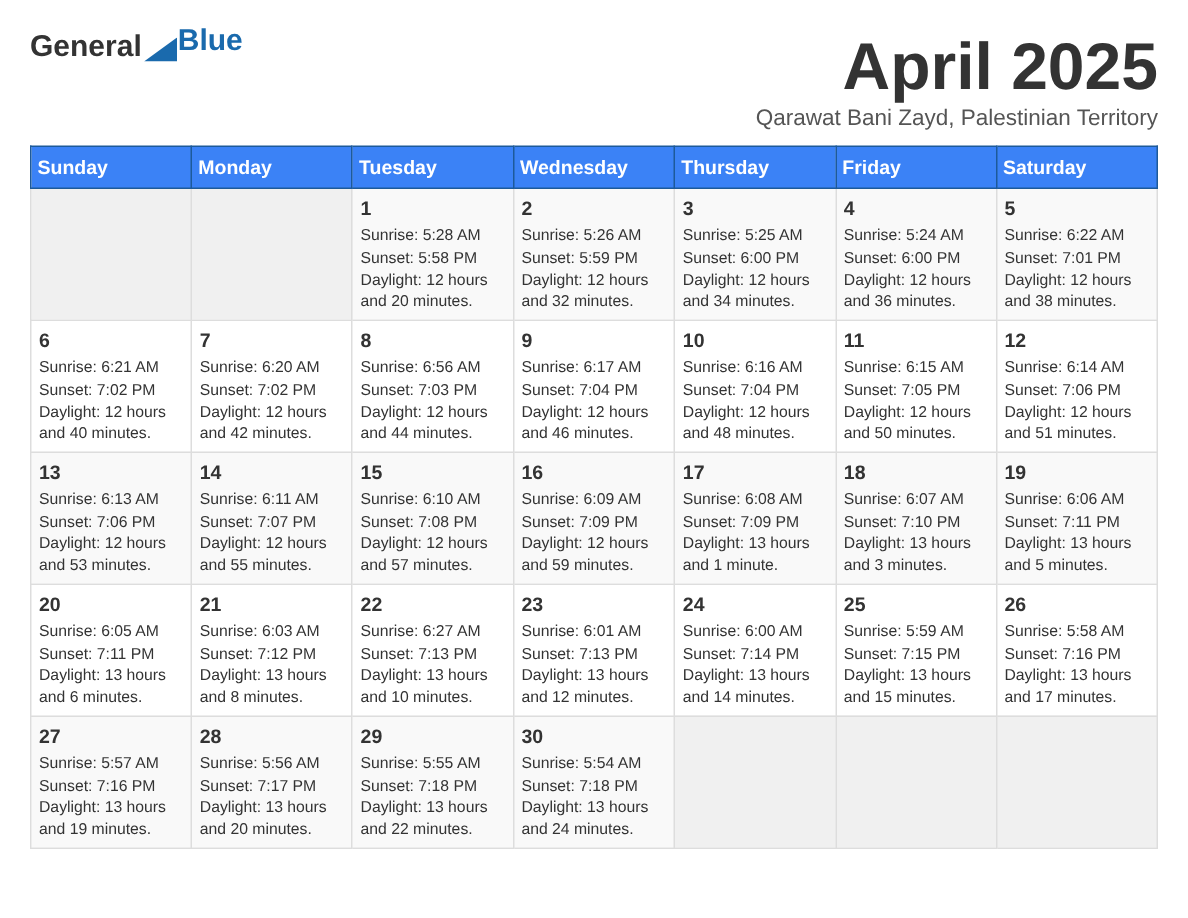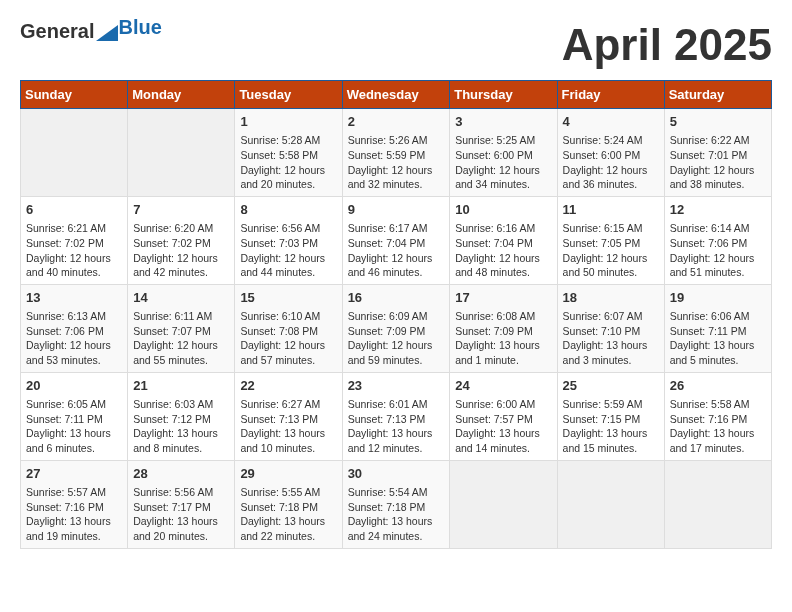--- a/index.html
+++ b/index.html
@@ -36,21 +36,21 @@
     .location-title {
       font-size: 15px;
       color: #555;
     }
     .calendar {
       width: 100%;
       border-collapse: collapse;
       font-size: 11px;
     }
     .calendar thead tr {
-      background-color: #c2410c;
+      background-color: #3b82f6;
       color: white;
     }
     .calendar thead th {
       padding: 6px 4px;
       text-align: left;
       font-weight: bold;
       font-size: 13px;
       border: 1px solid #1d5a9a;
     }
     .calendar tbody tr {
@@ -90,20 +90,21 @@
     <div class="logo-row">
       <span style="font-size:20px;font-weight:bold;color:#333;">General</span>
       <svg width="22" height="16" viewBox="0 0 22 16" style="margin-left:2px;margin-top:2px;">
         <polygon points="0,16 22,0 22,16" fill="#1a6aad"></polygon>
       </svg>
     </div>
     <span style="font-size:20px;font-weight:bold;color:#1a6aad;margin-top:-4px;text-align:right;">Blue</span>
   </div>
   <div class="title-section">
     <div class="month-title">April 2025</div>
+    <div class="location-title">Qarawat Bani Zayd, Palestinian Territory</div>
   </div>
 </div>
 
 <table class="calendar">
   <thead>
     <tr>
       <th>Sunday</th>
       <th>Monday</th>
       <th>Tuesday</th>
       <th>Wednesday</th>
@@ -138,21 +139,21 @@
         <td><span class="day-number">16</span><span>Sunrise: 6:09 AM</span><br><span>Sunset: 7:09 PM</span><br><span>Daylight: 12 hours and 59 minutes.</span></td>
         <td><span class="day-number">17</span><span>Sunrise: 6:08 AM</span><br><span>Sunset: 7:09 PM</span><br><span>Daylight: 13 hours and 1 minute.</span></td>
         <td><span class="day-number">18</span><span>Sunrise: 6:07 AM</span><br><span>Sunset: 7:10 PM</span><br><span>Daylight: 13 hours and 3 minutes.</span></td>
         <td><span class="day-number">19</span><span>Sunrise: 6:06 AM</span><br><span>Sunset: 7:11 PM</span><br><span>Daylight: 13 hours and 5 minutes.</span></td>
       </tr>
       <tr>
         <td><span class="day-number">20</span><span>Sunrise: 6:05 AM</span><br><span>Sunset: 7:11 PM</span><br><span>Daylight: 13 hours and 6 minutes.</span></td>
         <td><span class="day-number">21</span><span>Sunrise: 6:03 AM</span><br><span>Sunset: 7:12 PM</span><br><span>Daylight: 13 hours and 8 minutes.</span></td>
         <td><span class="day-number">22</span><span>Sunrise: 6:27 AM</span><br><span>Sunset: 7:13 PM</span><br><span>Daylight: 13 hours and 10 minutes.</span></td>
         <td><span class="day-number">23</span><span>Sunrise: 6:01 AM</span><br><span>Sunset: 7:13 PM</span><br><span>Daylight: 13 hours and 12 minutes.</span></td>
-        <td><span class="day-number">24</span><span>Sunrise: 6:00 AM</span><br><span>Sunset: 7:57 PM</span><br><span>Daylight: 13 hours and 14 minutes.</span></td>
+        <td><span class="day-number">24</span><span>Sunrise: 6:00 AM</span><br><span>Sunset: 7:14 PM</span><br><span>Daylight: 13 hours and 14 minutes.</span></td>
         <td><span class="day-number">25</span><span>Sunrise: 5:59 AM</span><br><span>Sunset: 7:15 PM</span><br><span>Daylight: 13 hours and 15 minutes.</span></td>
         <td><span class="day-number">26</span><span>Sunrise: 5:58 AM</span><br><span>Sunset: 7:16 PM</span><br><span>Daylight: 13 hours and 17 minutes.</span></td>
       </tr>
       <tr>
         <td><span class="day-number">27</span><span>Sunrise: 5:57 AM</span><br><span>Sunset: 7:16 PM</span><br><span>Daylight: 13 hours and 19 minutes.</span></td>
         <td><span class="day-number">28</span><span>Sunrise: 5:56 AM</span><br><span>Sunset: 7:17 PM</span><br><span>Daylight: 13 hours and 20 minutes.</span></td>
         <td><span class="day-number">29</span><span>Sunrise: 5:55 AM</span><br><span>Sunset: 7:18 PM</span><br><span>Daylight: 13 hours and 22 minutes.</span></td>
         <td><span class="day-number">30</span><span>Sunrise: 5:54 AM</span><br><span>Sunset: 7:18 PM</span><br><span>Daylight: 13 hours and 24 minutes.</span></td>
         <td class="empty-cell"></td>
         <td class="empty-cell"></td>

